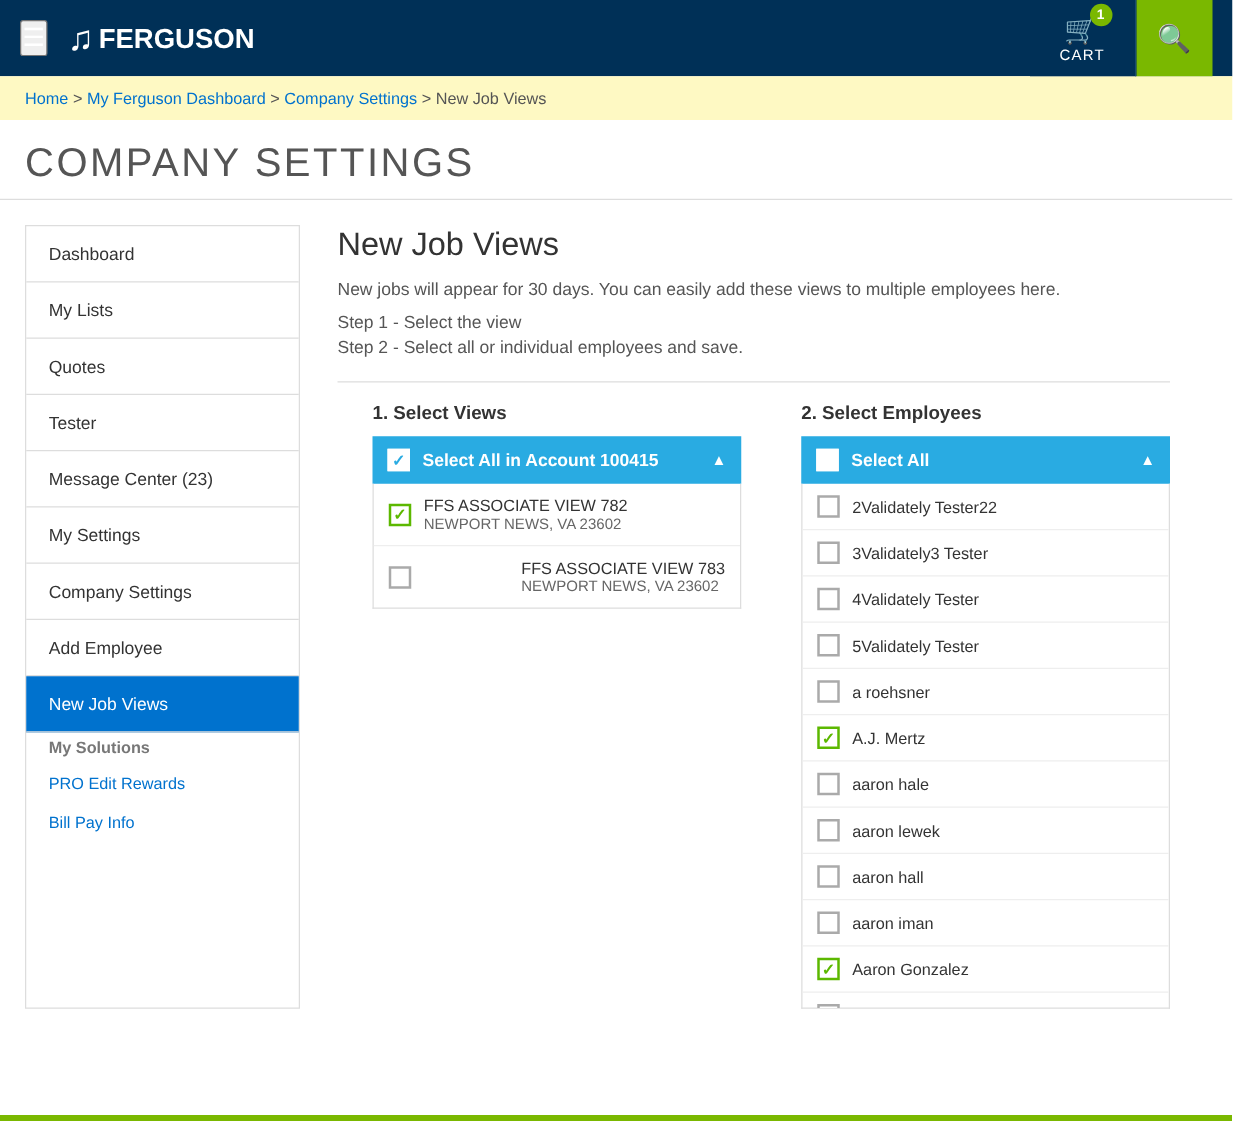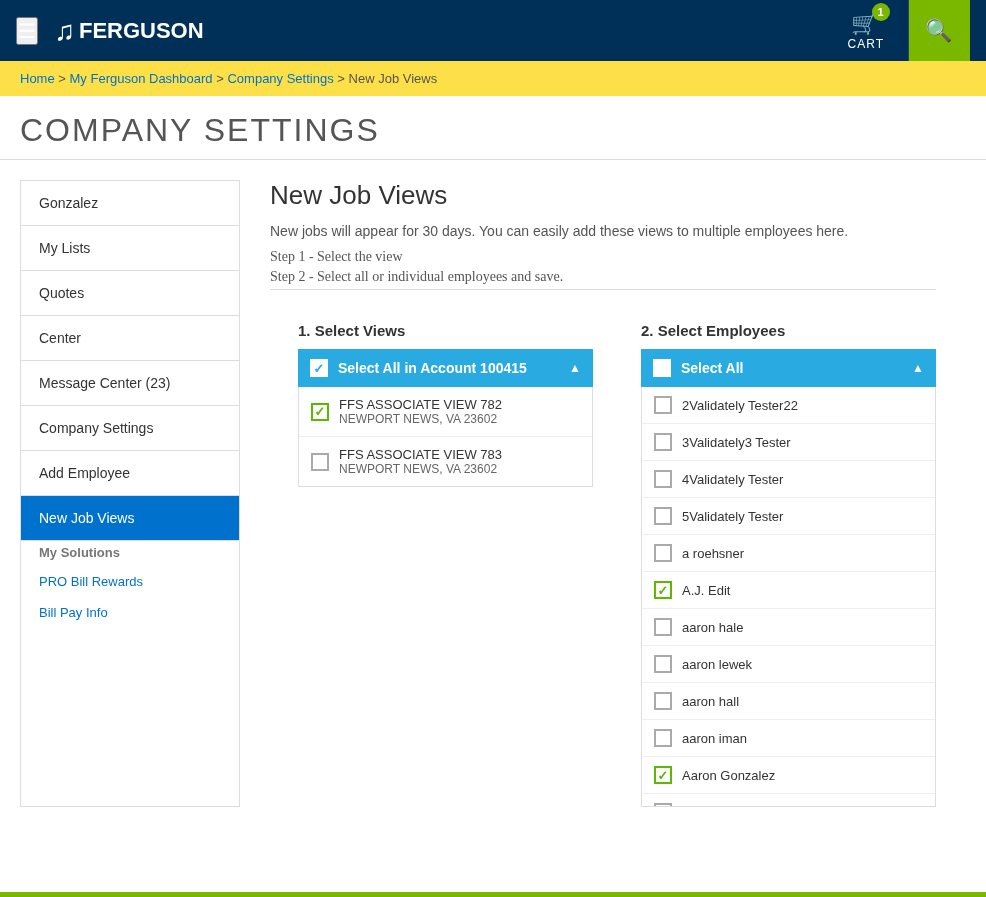--- a/index.html
+++ b/index.html
@@ -62,21 +62,21 @@
       justify-content: center;
       cursor: pointer;
       font-size: 22px;
     }
 
     
     .breadcrumb {
       padding: 10px 20px;
       font-size: 13px;
       color: #555;
-      background: #fde047;
+      background: #fef9c3;
     }
     .breadcrumb a { color: #0072ce; text-decoration: none; }
     .breadcrumb span { color: #555; }
 
     
     .page-title-section {
       padding: 16px 20px 10px;
       border-bottom: 1px solid #ddd;
     }
     .page-title {
@@ -134,23 +134,23 @@
       font-weight: 300;
       color: #333;
       margin-bottom: 12px;
     }
     .content-desc {
       color: #555;
       margin-bottom: 6px;
       font-size: 14px;
     }
     .content-steps {
-      margin: 10px 0 32px;
+      margin: 10px 0 16px;
       border-bottom: 1px solid #ddd;
-      font-family: Liberation Serif, serif;
+      padding-bottom: 16px;
     }
     .content-step {
       color: #555;
       font-size: 14px;
       margin-bottom: 4px;
     }
 
     
     .select-columns {
       display: flex;
@@ -206,21 +206,21 @@
       border: 1px solid #ddd;
       border-top: none;
     }
     .list-item {
       display: flex;
       align-items: center;
       padding: 10px 12px;
       border-bottom: 1px solid #eee;
       cursor: pointer;
     }
-    .list-item:last-child { border-bottom: none; }
+    .list-item:last-child { border-bottom: none; justify-content: space-between; }
     .list-chk {
       width: 18px;
       height: 18px;
       border: 2px solid #aaa;
       background: #fff;
       margin-right: 10px;
       display: flex;
       align-items: center;
       justify-content: center;
       flex-shrink: 0;
@@ -316,30 +316,31 @@
   <span>New Job Views</span>
 </nav>
 
 <div class="page-title-section">
   <h1 class="page-title">COMPANY SETTINGS</h1>
 </div>
 
 <div class="main-layout">
 
   <nav class="sidebar">
-    <div class="sidebar-item">Gonzalez</div>
+    <div class="sidebar-item">Dashboard</div>
     <div class="sidebar-item">My Lists</div>
     <div class="sidebar-item">Quotes</div>
-    <div class="sidebar-item">Center</div>
+    <div class="sidebar-item">Tester</div>
     <div class="sidebar-item">Message Center (23)</div>
+    <div class="sidebar-item">My Settings</div>
     <div class="sidebar-item">Company Settings</div>
     <div class="sidebar-item">Add Employee</div>
     <div class="sidebar-item active">New Job Views</div>
     <div class="sidebar-section-header">My Solutions</div>
-    <div class="sidebar-sub-item">PRO Bill Rewards</div>
+    <div class="sidebar-sub-item">PRO Edit Rewards</div>
     <div class="sidebar-sub-item">Bill Pay Info</div>
   </nav>
 
   <main class="content">
     <h2 class="content-title">New Job Views</h2>
     <p class="content-desc">New jobs will appear for 30 days. You can easily add these views to multiple employees here.</p>
     <div class="content-steps">
       <p class="content-step">Step 1 - Select the view</p>
       <p class="content-step">Step 2 - Select all or individual employees and save.</p>
     </div>
@@ -401,21 +402,21 @@
             <span class="emp-name">5Validately Tester</span>
           </div>
           <div class="employee-item">
             <div class="emp-chk"></div>
             <span class="emp-name">a roehsner</span>
           </div>
           <div class="employee-item">
             <div class="emp-chk checked">
               <span class="emp-chk-mark">✓</span>
             </div>
-            <span class="emp-name">A.J. Edit</span>
+            <span class="emp-name">A.J. Mertz</span>
           </div>
           <div class="employee-item">
             <div class="emp-chk"></div>
             <span class="emp-name">aaron hale</span>
           </div>
           <div class="employee-item">
             <div class="emp-chk"></div>
             <span class="emp-name">aaron lewek</span>
           </div>
           <div class="employee-item">

